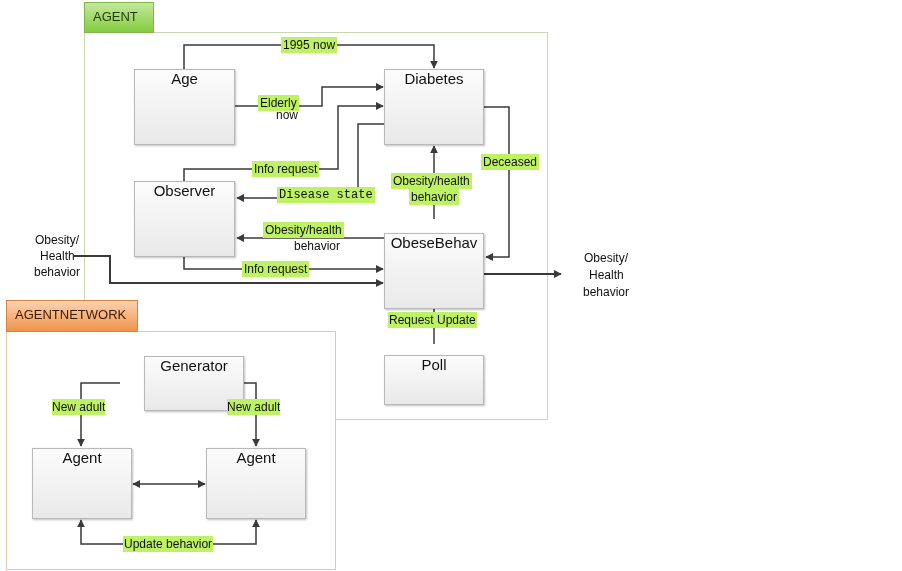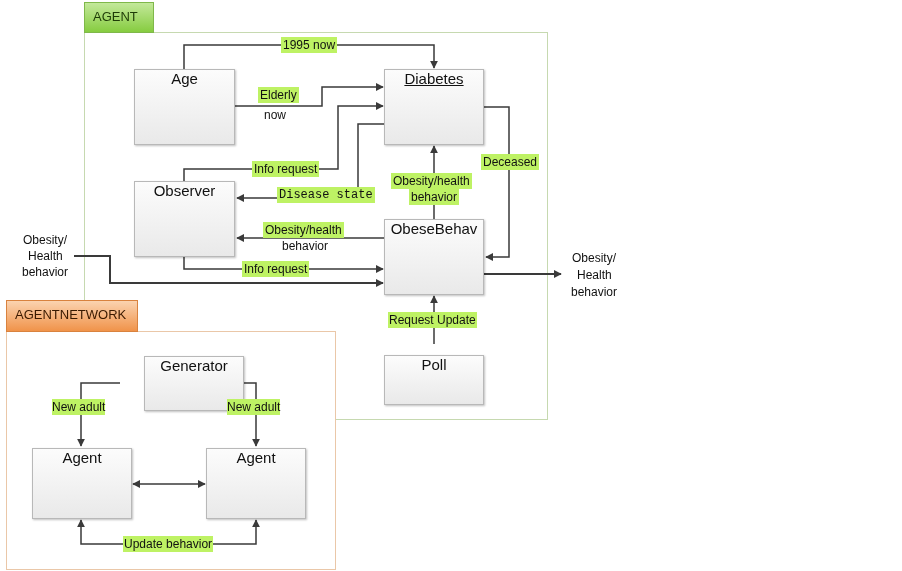--- a/index.html
+++ b/index.html
@@ -13,21 +13,21 @@
   #agent-tab { left: 84px; top: 2px; width: 70px; height: 31px; color: #1e3b07;
                background: linear-gradient(#c3e89a, #86cc40); border: 1px solid #7fb84a; font-weight: normal; }
   #network-tab { left: 6px; top: 300px; width: 132px; height: 32px; color: #3a1a00;
                  background: linear-gradient(#fbd3b0, #f0934a); border: 1px solid #d9823e; }
   .node { position: absolute; box-sizing: border-box; border: 1px solid #b8b8b8;
           background: linear-gradient(#fcfcfc, #e9e9e9); box-shadow: 1px 1px 2px rgba(0,0,0,0.25);
           display: flex; justify-content: center; font-size: 15px; color: #111; }
   svg#edges { position: absolute; left: 0; top: 0; width: 902px; height: 571px; overflow: visible; }
   .lbl { position: absolute; font-size: 12px; color: #111; text-align: center; line-height: 16px;
          background: #bef264; white-space: nowrap; }
-  .lbl.nobg { background: transparent; }
+  .lbl.nobg { background: transparent; margin-left: 12px; }
 </style>
 </head>
 <body>
 
 <div class="panel" id="agent-panel"></div>
 <div class="tab" id="agent-tab">AGENT</div>
 <div class="panel" id="network-panel"></div>
 <div class="tab" id="network-tab">AGENTNETWORK</div>
 
 <svg id="edges" xmlns="http://www.w3.org/2000/svg">
@@ -66,44 +66,44 @@
 
     <polyline points="133,484 205,484" marker-start="url(#ah)" marker-end="url(#ah)"></polyline>
 
     <polyline points="81,520 81,544 256,544 256,520" marker-start="url(#ah)" marker-end="url(#ah)"></polyline>
   </g>
 </svg>
 
 <div class="node" style="left:134px;top:69px;width:101px;height:76px;">
   <span>Age</span>
 </div>
-<div class="node" style="left:384px;top:69px;width:100px;height:76px;text-decoration:underline;">
+<div class="node" style="left:384px;top:69px;width:100px;height:76px;">
   <span>Diabetes</span>
 </div>
 <div class="node" style="left:134px;top:181px;width:101px;height:76px;">
   <span>Observer</span>
 </div>
-<div class="node" style="left:384px;top:219px;width:100px;height:76px;">
+<div class="node" style="left:384px;top:233px;width:100px;height:76px;">
   <span>ObeseBehav</span>
 </div>
 <div class="node" style="left:384px;top:355px;width:100px;height:50px;">
   <span>Poll</span>
 </div>
 <div class="node" style="left:119px;top:356px;width:100px;height:55px;margin-left:25px;">
   <span>Generator</span>
 </div>
 <div class="node" style="left:32px;top:448px;width:100px;height:71px;">
   <span>Agent</span>
 </div>
 <div class="node" style="left:206px;top:448px;width:100px;height:71px;">
   <span>Agent</span>
 </div>
 
 <div class="lbl" style="left:281px;top:37px;padding:0 2px;">1995 now</div>
-<div class="lbl" style="left:258px;top:87px;padding:0 2px;">Elderly</div>
+<div class="lbl" style="left:258px;top:95px;padding:0 2px;">Elderly</div>
 <div class="lbl nobg" style="left:264px;top:107px;">now</div>
 <div class="lbl" style="left:252px;top:161px;padding:0 2px;">Info request</div>
 <div class="lbl" style="left:277px;top:187px;padding:0 2px;font-family:Liberation Mono, monospace;">Disease state</div>
 <div class="lbl" style="left:481px;top:154px;padding:0 2px;">Deceased</div>
 <div class="lbl" style="left:391px;top:173px;padding:0 2px;">Obesity/health</div>
 <div class="lbl" style="left:409px;top:189px;padding:0 2px;">behavior</div>
 <div class="lbl" style="left:263px;top:222px;padding:0 2px;">Obesity/health</div>
 <div class="lbl nobg" style="left:282px;top:238px;">behavior</div>
 <div class="lbl" style="left:242px;top:261px;padding:0 2px;">Info request</div>
 <div class="lbl nobg" style="left:23px;top:232px;">Obesity/</div>

